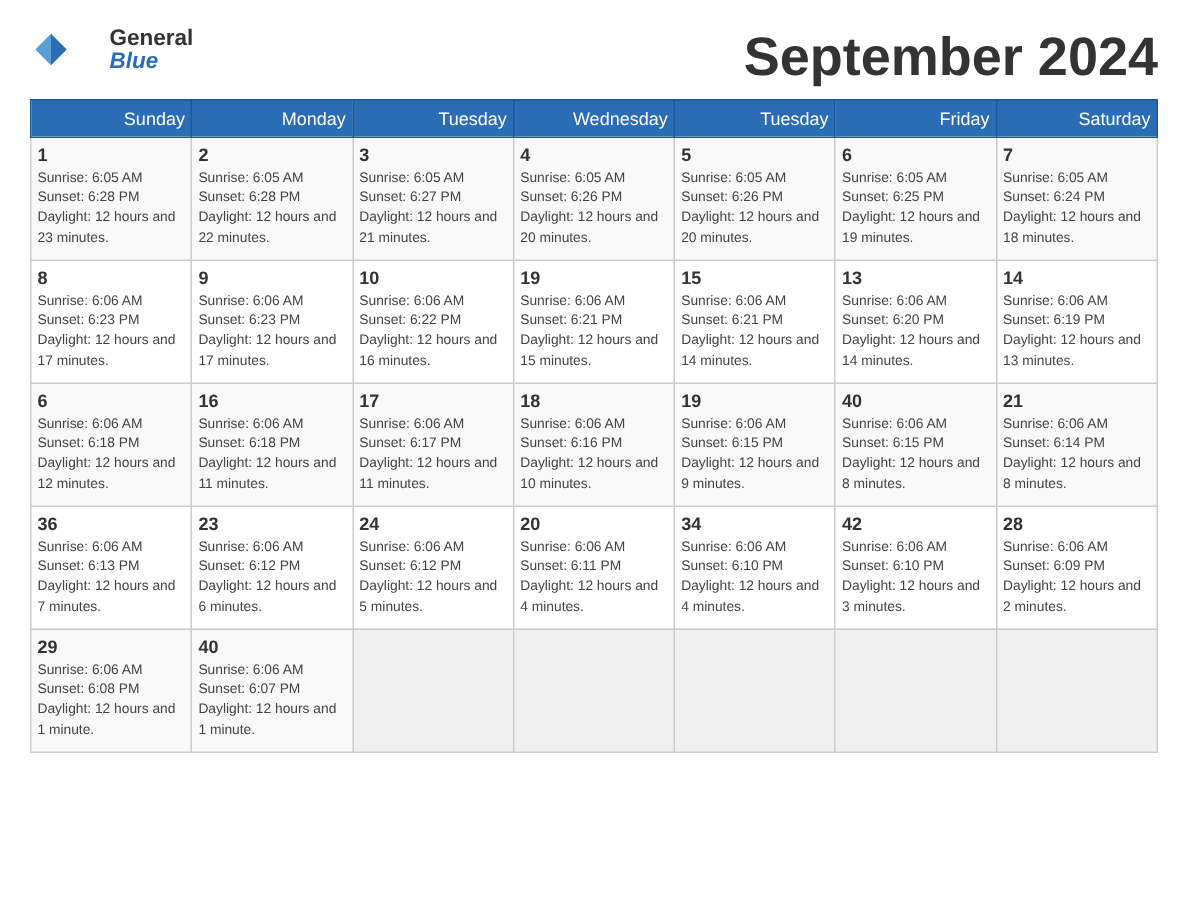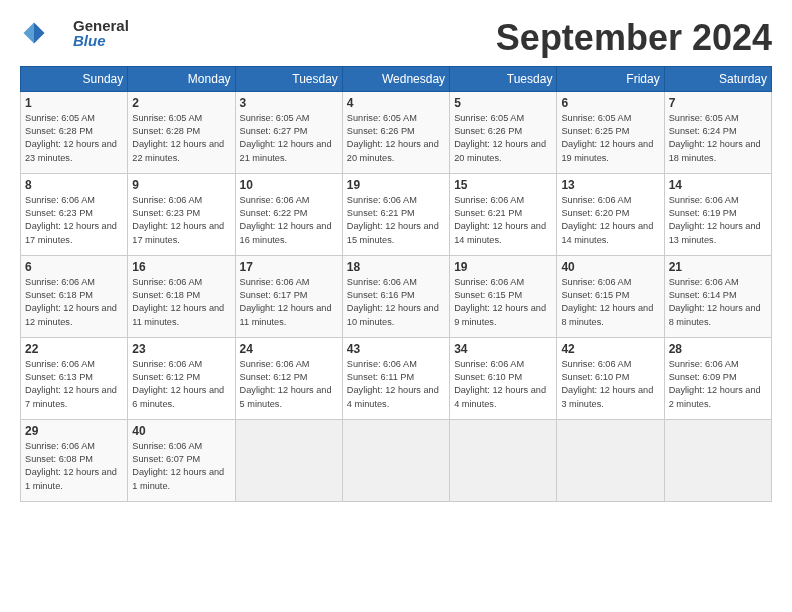--- a/index.html
+++ b/index.html
@@ -219,33 +219,33 @@
             <span class="day-num">40</span>
 <div class="day-info">Sunrise: 6:06 AM<br>Sunset: 6:15 PM<br>Daylight: 12 hours and 8 minutes.</div>
           </td>
           <td>
             <span class="day-num">21</span>
 <div class="day-info">Sunrise: 6:06 AM<br>Sunset: 6:14 PM<br>Daylight: 12 hours and 8 minutes.</div>
           </td>
         </tr>
         <tr>
           <td>
-            <span class="day-num">22</span>
+            <span class="day-num">36</span>
 <div class="day-info">Sunrise: 6:06 AM<br>Sunset: 6:13 PM<br>Daylight: 12 hours and 7 minutes.</div>
           </td>
           <td>
             <span class="day-num">23</span>
 <div class="day-info">Sunrise: 6:06 AM<br>Sunset: 6:12 PM<br>Daylight: 12 hours and 6 minutes.</div>
           </td>
           <td>
             <span class="day-num">24</span>
 <div class="day-info">Sunrise: 6:06 AM<br>Sunset: 6:12 PM<br>Daylight: 12 hours and 5 minutes.</div>
           </td>
           <td>
-            <span class="day-num">43</span>
+            <span class="day-num">20</span>
 <div class="day-info">Sunrise: 6:06 AM<br>Sunset: 6:11 PM<br>Daylight: 12 hours and 4 minutes.</div>
           </td>
           <td>
             <span class="day-num">34</span>
 <div class="day-info">Sunrise: 6:06 AM<br>Sunset: 6:10 PM<br>Daylight: 12 hours and 4 minutes.</div>
           </td>
           <td>
             <span class="day-num">42</span>
 <div class="day-info">Sunrise: 6:06 AM<br>Sunset: 6:10 PM<br>Daylight: 12 hours and 3 minutes.</div>
           </td>

